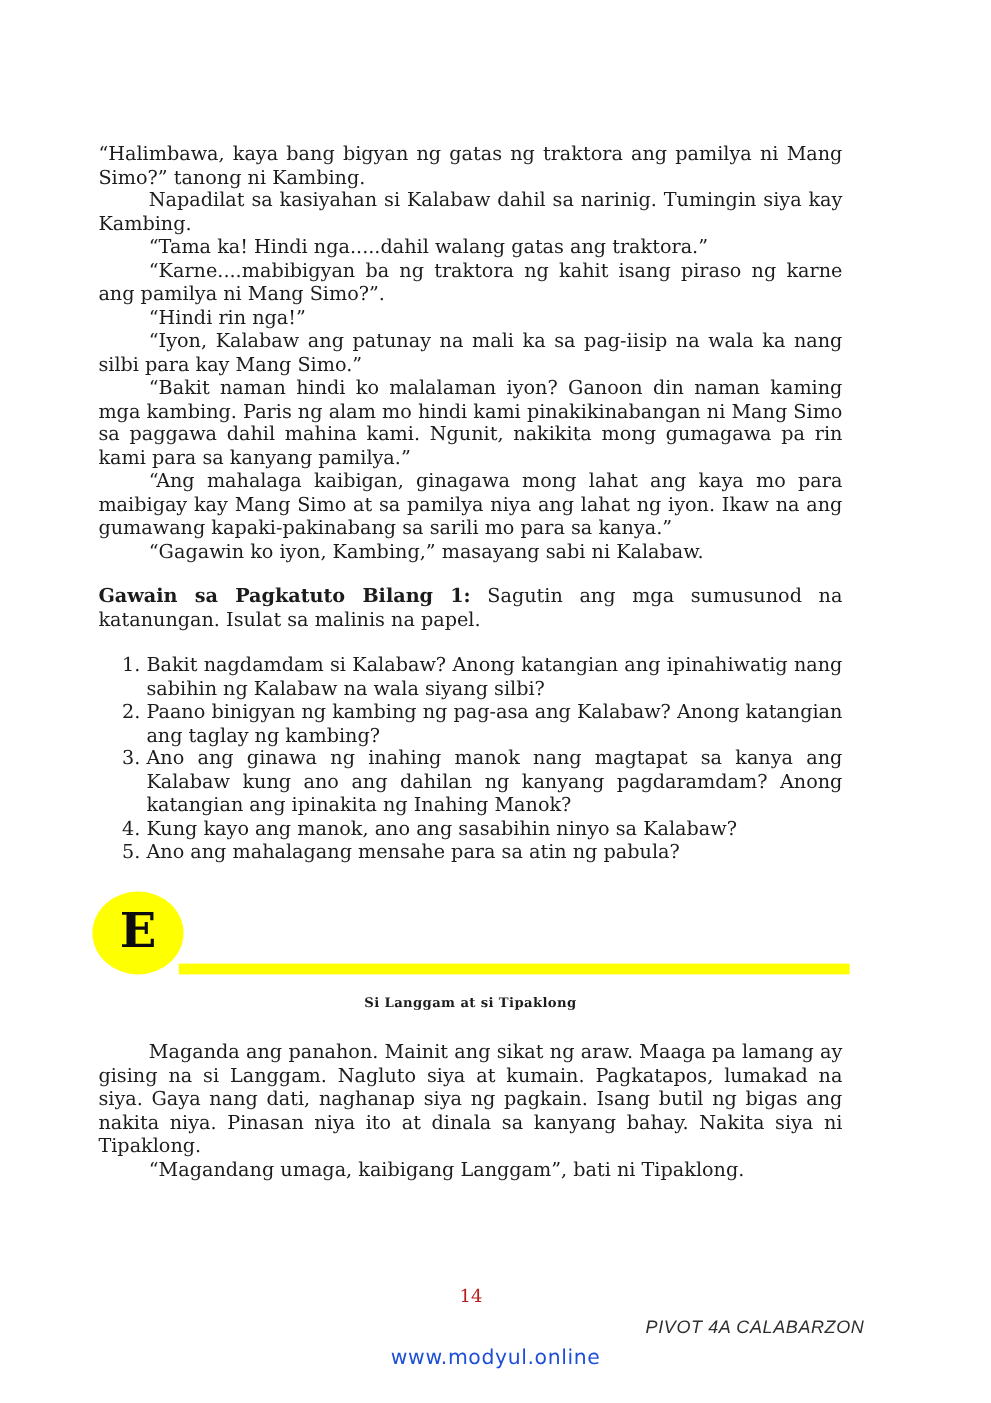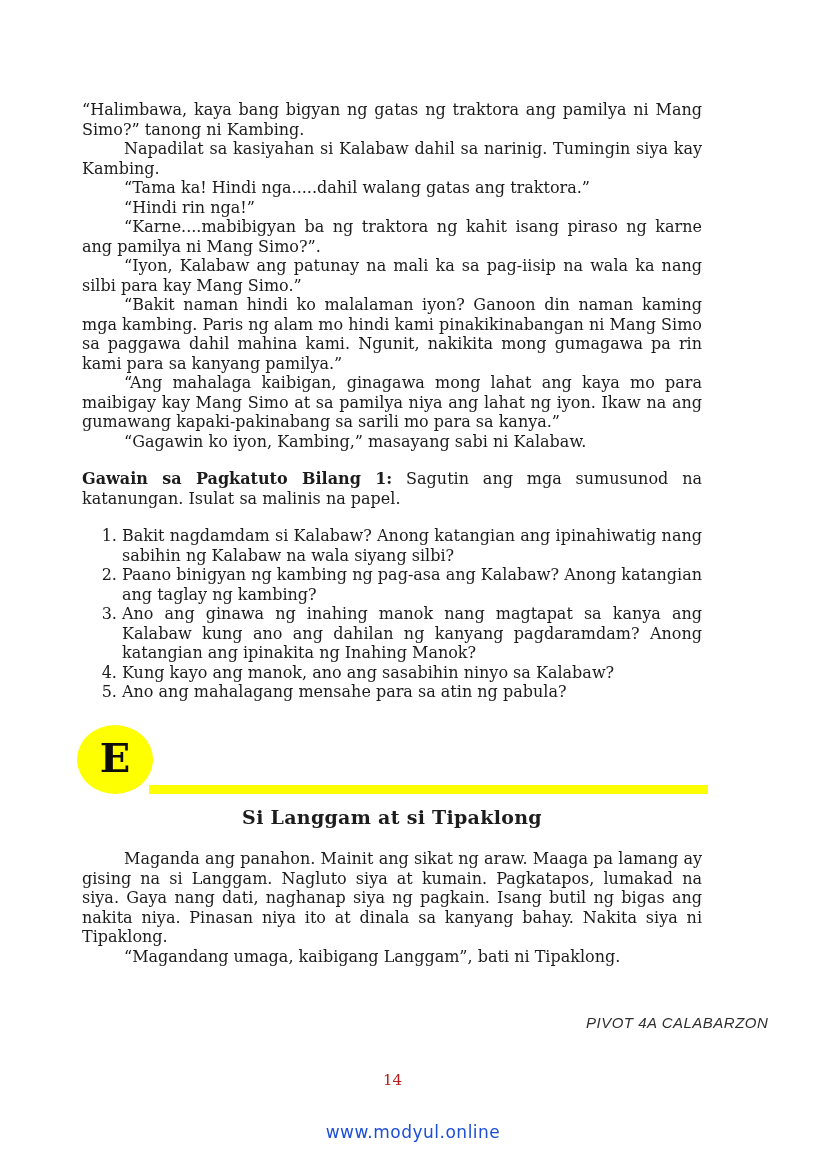--- a/index.html
+++ b/index.html
@@ -10,21 +10,21 @@
     height: 1169px;
     margin: 0 auto;
     background: #ffffff;
     overflow: hidden;
     font-family: "DejaVu Serif", serif;
     color: #1c1c1c;
   }
   .content {
     position: absolute;
     left: 82px;
-    top: 100px;
+    top: 118px;
     width: 620px;
     font-size: 16px;
     line-height: 19.5px;
     text-align: justify;
   }
   .content p.para { margin: 0; text-indent: 42px; }
   .content p.para.no-indent { text-indent: 0; }
 
   .activity { margin-top: 18px; }
   .activity b { font-weight: bold; }
@@ -67,43 +67,42 @@
     bottom: 1px;
     width: 559px;
     height: 9px;
     background: #feff00;
   }
 
   .story-title {
     margin-top: 13px;
     text-align: center;
     font-weight: bold;
-    font-size: 19px;
+    font-size: 11px;
     letter-spacing: 0.3px;
   }
   .story { margin-top: 22px; }
 
   .footer-pagenum {
     position: absolute;
     left: 383px;
     top: 1071px;
     font-family: "DejaVu Serif", serif;
     font-size: 15px;
     color: #b91c1c;
   }
   .footer-brand {
     position: absolute;
     left: 538px;
-    top: 1014px;
+    top: 1098px;
     font-family: "Liberation Sans", sans-serif;
     font-style: italic;
     font-size: 15px;
     letter-spacing: 0.5px;
     color: #2e2e2e;
-    margin-left: 48px;
   }
   .watermark {
     position: absolute;
     left: 0;
     top: 1122px;
     width: 100%;
     text-align: center;
     font-family: "DejaVu Sans", sans-serif;
     font-size: 17px;
     letter-spacing: 0.5px;
@@ -113,22 +112,22 @@
 </head>
 <body>
 
 <div class="page">
 
   <div class="content">
 
     <p class="para no-indent">“Halimbawa, kaya bang bigyan ng gatas ng traktora ang pamilya ni Mang Simo?” tanong ni Kambing.</p>
     <p class="para">Napadilat sa kasiyahan si Kalabaw dahil sa narinig. Tumingin siya kay Kambing.</p>
     <p class="para">“Tama ka! Hindi nga.....dahil walang gatas ang traktora.”</p>
+    <p class="para">“Karne....mabibigyan ba ng traktora ng kahit isang piraso ng karne ang pamilya ni Mang Simo?”.</p>
     <p class="para">“Hindi rin nga!”</p>
-    <p class="para">“Karne....mabibigyan ba ng traktora ng kahit isang piraso ng karne ang pamilya ni Mang Simo?”.</p>
     <p class="para">“Iyon, Kalabaw ang patunay na mali ka sa pag-iisip na wala ka nang silbi para kay Mang Simo.”</p>
     <p class="para">“Bakit naman hindi ko malalaman iyon? Ganoon din naman kaming mga kambing. Paris ng alam mo hindi kami pinakikinabangan ni Mang Simo sa paggawa dahil mahina kami. Ngunit, nakikita mong gumagawa pa rin kami para sa kanyang pamilya.”</p>
     <p class="para">“Ang mahalaga kaibigan, ginagawa mong lahat ang kaya mo para maibigay kay Mang Simo at sa pamilya niya ang lahat ng iyon. Ikaw na ang gumawang kapaki-pakinabang sa sarili mo para sa kanya.”</p>
     <p class="para">“Gagawin ko iyon, Kambing,” masayang sabi ni Kalabaw.</p>
 
     <p class="activity"><b>Gawain sa Pagkatuto Bilang 1:</b><span> Sagutin ang mga sumusunod na katanungan. Isulat sa malinis na papel.</span></p>
 
     <ol class="questions">
       <li>Bakit nagdamdam si Kalabaw? Anong katangian ang ipinahiwatig nang sabihin ng Kalabaw na wala siyang silbi?</li>
       <li>Paano binigyan ng kambing ng pag-asa ang Kalabaw? Anong katangian ang taglay ng kambing?</li>

